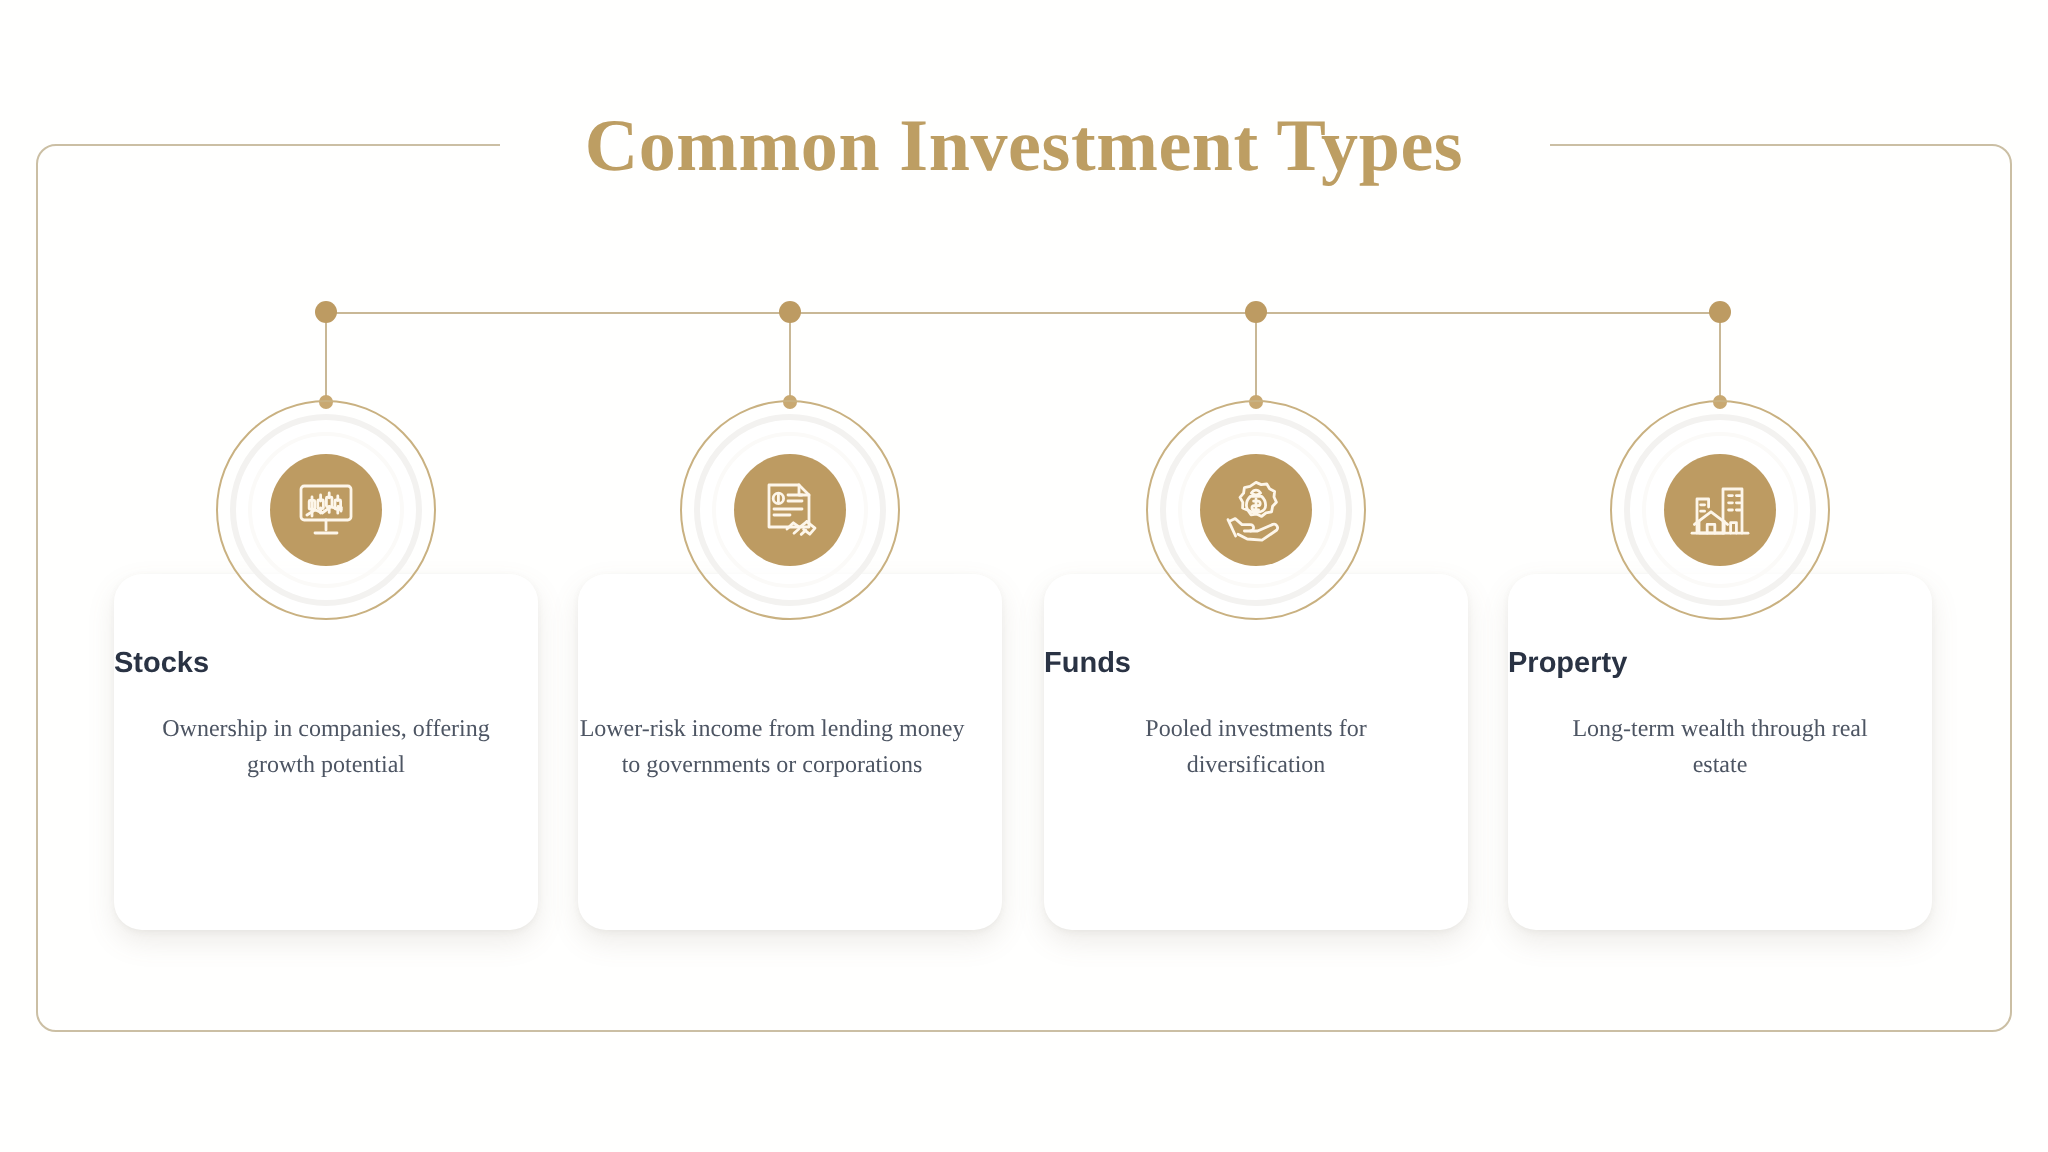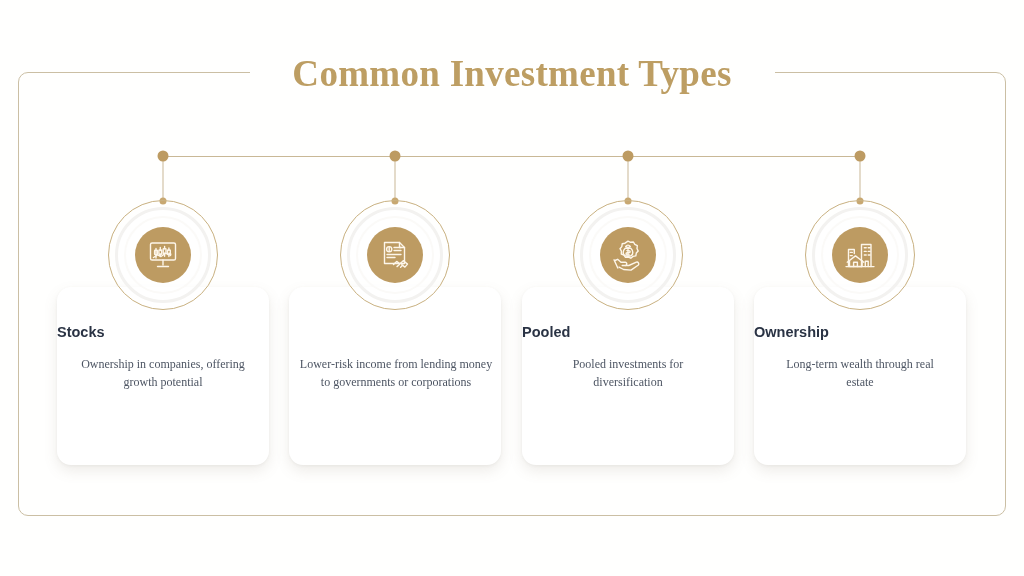--- a/index.html
+++ b/index.html
@@ -256,21 +256,21 @@
         <path d="M7.3 14.4h2M7.3 17.6h2"></path>
         <path d="M4.2 24.2l8.3-6.3 8.3 6.3"></path>
         <path d="M6.5 22.6v5.9h12.6v-5.9"></path>
         <path d="M10.6 28.5v-4.3h3.8v4.3"></path>
         <path d="M3 28.6h28"></path>
       </svg>
     </div>
   </div>
 
   <div class="card-heading" style="left:163px;">Stocks</div>
-  <div class="card-heading" style="left:628px;">Pooled</div>
-  <div class="card-heading" style="left:860px;">Ownership</div>
+  <div class="card-heading" style="left:628px;">Funds</div>
+  <div class="card-heading" style="left:860px;">Property</div>
 
   <div class="card-desc" style="left:163px;">Ownership in companies, offering growth potential</div>
-  <div class="card-desc" style="left:396px;">Lower-risk income from lending money to governments or corporations</div>
+  <div class="card-desc" style="left:386px;">Lower-risk income from lending money to governments or corporations</div>
   <div class="card-desc" style="left:628px; width:150px;">Pooled investments for diversification</div>
   <div class="card-desc" style="left:860px; width:150px;">Long-term wealth through real estate</div>
 
 </div>
 
 </body></html>

